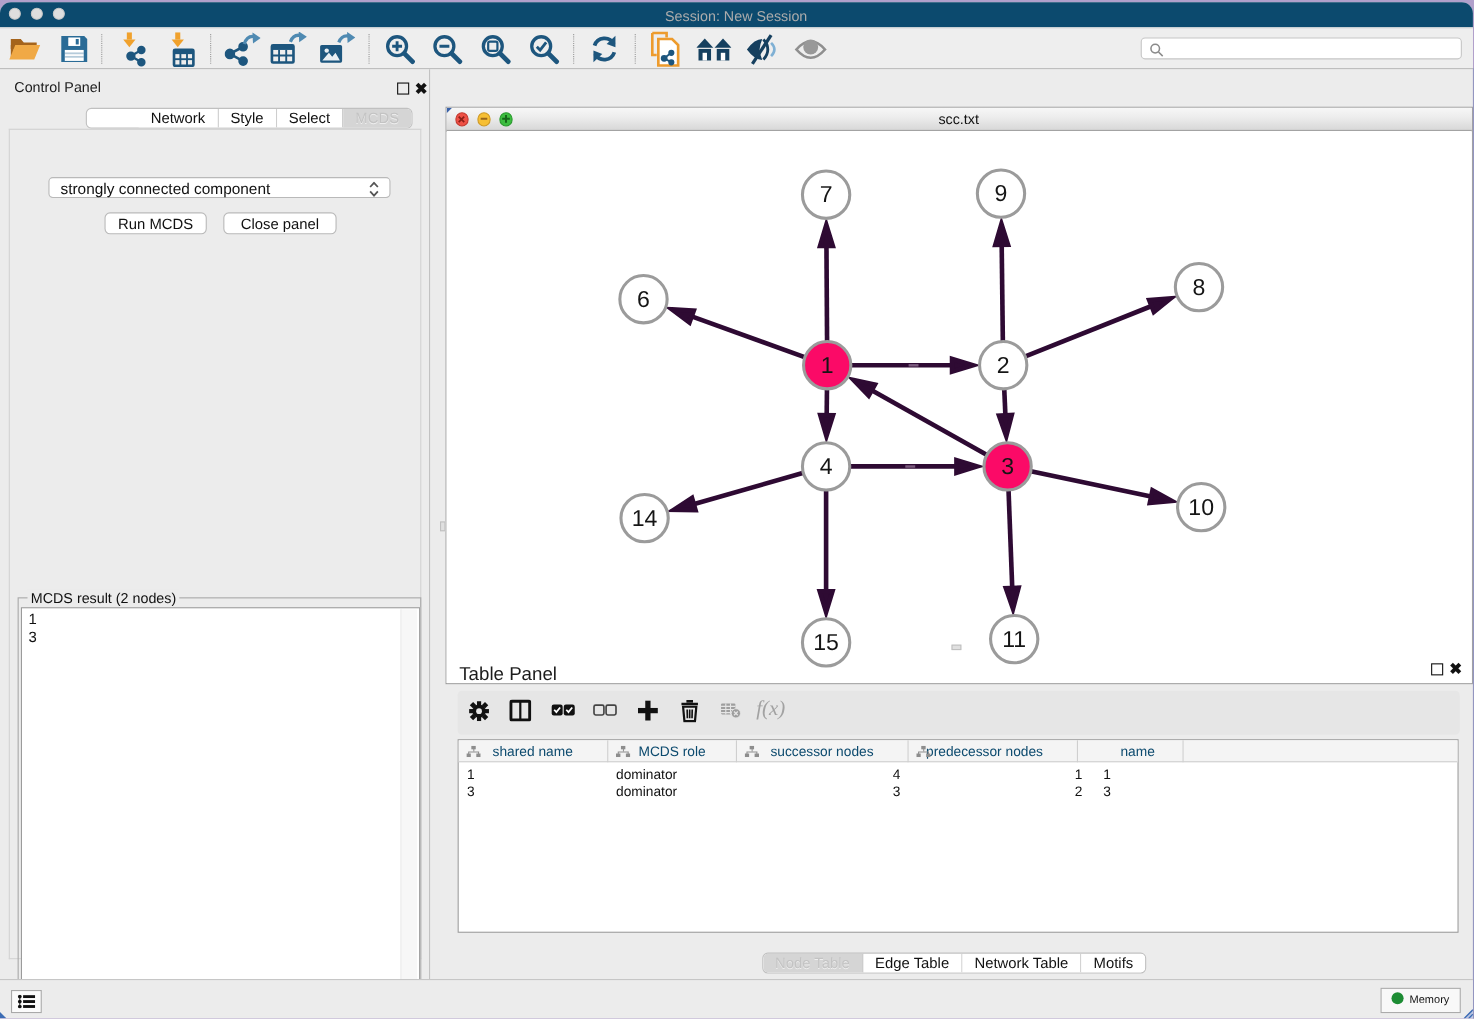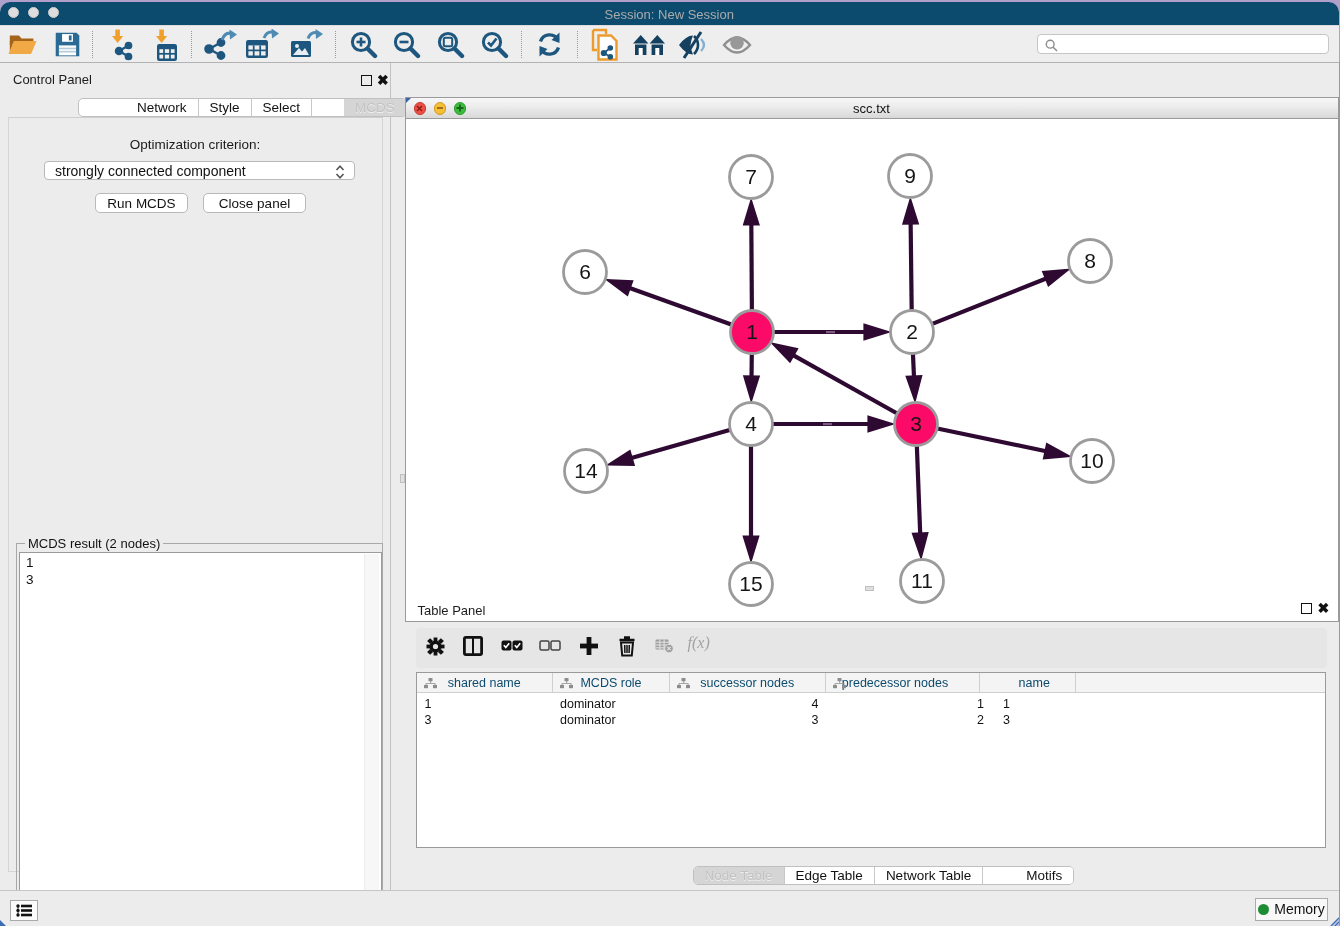--- a/index.html
+++ b/index.html
@@ -15,49 +15,49 @@
 #search { position:absolute; left:1037px; top:8px; width:291.5px; height:20px; background:#fff; border:1px solid #c6c6c6; border-radius:4px; }
 #mainarea { position:absolute; left:0; top:61px; width:100%; height:827px; background:#ececec; }
 #statusbar { position:absolute; left:0; top:888px; width:100%; height:34px; background:#ececec; border-top:1px solid #c6c6c6; }
 
 #cpanel { position:absolute; left:0; top:0; width:391px; height:827px; border-right:1px solid #c2c2c2; }
 #cpanel .hdr { position:absolute; left:13px; top:9px; font-size:13px; color:#1c1c1c; }
 .winbtn-sq { position:absolute; width:11px; height:11px; border:1.5px solid #111; }
 .winbtn-x { position:absolute; font-size:14px; font-weight:bold; color:#111; line-height:12px; }
 .tabrow { position:absolute; display:flex; height:19px; border:1px solid #c0c0c0; border-radius:5px; overflow:hidden; background:#fff; }
 .tabrow .tab { font-size:13.5px; font-weight:500; color:#111; padding:1px 11px 0 11px; background:#fff; border-right:1px solid #c9c9c9; white-space:nowrap; }
-.tabrow .tab:last-child { border-right:none;margin-left:32px; }
+.tabrow .tab:last-child { border-right:none; }
 .tabrow .tab.sel { background:#d5d5d5; color:#c3c3c3; text-shadow:0 1px 0 #efefef; }
 #cpcontent { position:absolute; left:8px; top:54px; width:375px; height:755px; background:#ececec; border:1px solid #d4d4d4; border-top:1px solid #cfcfcf; }
 #optlabel { position:absolute; left:0; width:100%; top:74px; text-align:center; font-size:13.5px; color:#1a1a1a; }
 #dropdown { position:absolute; left:44px; top:98px; width:311px; height:19px; background:#fff; border:1px solid #b9b9b9; border-radius:4px; font-size:14px; color:#111; line-height:19px; padding-left:10px; }
 .btn { position:absolute; height:20px; background:#fff; border:1px solid #b9b9b9; border-radius:5px; font-size:13.5px; color:#111; text-align:center; line-height:19px; }
 #mcdsfield { position:absolute; left:16px; top:429px; width:367px; height:376px;margin-top:44px; }
 #mcdsfield .legend { position:absolute; left:9px; top:0; background:#ececec; padding:0 3px; font-size:13px; color:#111; z-index:2; }
 #mcdsfield .fbox { position:absolute; left:0; top:7px; width:100%; height:369px; border:1px solid #a9a9a9; }
 #mcdsfield .inner { position:absolute; left:3px; top:16px; width:363px; height:358px; background:#fff; border:1px solid #9b9b9b; font-size:13.5px; color:#111; line-height:16.5px; padding:2px 0 0 6px; }
 #mcdsfield .sbar { position:absolute; right:4px; top:18px; width:15px; height:354px; background:#f7f7f7; border-left:1px solid #ececec; }
 
 #netframe { position:absolute; left:404.5px; top:1.5px; width:934px; height:525px; border:1px solid #9a9a9a; background:#fff;margin-top:32px; }
 #nettitle { position:absolute; left:0; top:0; width:100%; height:21px; background:linear-gradient(#f7f7f7,#ececec 45%,#d8d8d8); border-bottom:1px solid #9a9a9a; }
 #nettitle .t { position:absolute; left:0; right:0; top:3px; text-align:center; font-size:13px; color:#111; }
 .ntl { position:absolute; top:4.5px; width:12.5px; height:12.5px; border-radius:50%; display:flex; align-items:center; justify-content:center; }
 #netcanvas { position:absolute; left:0; top:22px; width:932px; height:501px; background:#fff; overflow:hidden; }
 
 #tpanel { position:absolute; left:404.5px; top:531px; width:934px; height:296px; }
-#tpanel .hdr { position:absolute; left:13px; top:9px; font-size:13px; color:#1c1c1c; }
+#tpanel .hdr { position:absolute; left:13px; top:9px; font-size:17px; color:#1c1c1c; }
 #tptoolbar { position:absolute; left:11px; top:34px; width:911px; height:40px; background:#e6e6e6; border-radius:4px; }
 #tptable { position:absolute; left:11px; top:78px; width:910px; height:176px; background:#fff; border:1px solid #9a9a9a; }
 #tptabs { position:absolute; left:288px; top:272px; }
 #tptabs .tab { padding:1px 11px 0 11px; }
 
 .thead { position:absolute; left:0; top:0; height:20px; background:#f4f4f4; border-bottom:1px solid #cfcfcf; font-size:12.5px; color:#0c4a6e; }
 .thcell { position:absolute; top:0; height:20px; border-right:1px solid #cfcfcf; text-align:center; line-height:20px; }
 .trow { position:absolute; font-size:12.5px; color:#111; height:16px; line-height:16px; }
-#membtn { position:absolute; left:1255px; top:7px; width:73px; height:23px; background:#f8f8f8; border:1px solid #ababab; font-size:14px; color:#111; text-align:center; line-height:21px; }
+#membtn { position:absolute; left:1255px; top:7px; width:73px; height:23px; background:#f8f8f8; border:1px solid #ababab; font-size:10px; color:#111; text-align:center; line-height:21px; }
 #listbtn { position:absolute; left:10px; top:9px; width:28px; height:21px; background:#fbfbfb; border:1px solid #a9a9a9; display:flex; align-items:center; justify-content:center; }
 </style>
 </head>
 <body>
 <div id="win">
   <div id="titlebar">
     <div class="tl" style="left:8px;"></div>
     <div class="tl" style="left:28px;"></div>
     <div class="tl" style="left:48px;"></div>
     <div class="title">Session: New Session</div>
@@ -200,21 +200,20 @@
       <div class="hdr">Control Panel</div>
       <div class="winbtn-sq" style="left:361px; top:12px;"></div>
       <div class="winbtn-x" style="left:377px; top:11px;">✖</div>
       <div class="tabrow" style="left:78px; top:34.5px;padding-left:47px;">
         <div class="tab">Network</div>
         <div class="tab">Style</div>
         <div class="tab">Select</div>
         <div class="tab sel">MCDS</div>
       </div>
       <div id="cpcontent"></div>
-      <div id="optlabel">Optimization criterion:</div>
       <div id="dropdown">strongly connected component
         <svg width="10" height="14" style="position:absolute;right:9px;top:3px;" viewBox="0 0 10 14">
           <path d="M1.5 5 L5 1.2 L8.5 5" fill="none" stroke="#555" stroke-width="1.6"></path>
           <path d="M1.5 9 L5 12.8 L8.5 9" fill="none" stroke="#555" stroke-width="1.6"></path>
         </svg>
       </div>
       <div class="btn" style="left:95px; top:130px; width:93px;">Run MCDS</div>
       <div class="btn" style="left:203px; top:130px; width:103px;">Close panel</div>
       <div id="mcdsfield">
         <div class="legend">MCDS result (2 nodes)</div>
@@ -357,21 +356,21 @@
           <g stroke="#e6e6e6" stroke-width="1">
             <line x1="0.5" y1="3.2" x2="13.5" y2="3.2"></line>
             <line x1="0.5" y1="6" x2="13.5" y2="6"></line>
             <line x1="0.5" y1="8.8" x2="13.5" y2="8.8"></line>
             <line x1="4.8" y1="0.5" x2="4.8" y2="10.5"></line>
             <line x1="9.1" y1="0.5" x2="9.1" y2="10.5"></line>
           </g>
           <circle cx="14" cy="9.5" r="4.2" fill="#9e9e9e" stroke="#e6e6e6" stroke-width="0.8"></circle>
           <path d="M12.3 7.8 L15.7 11.2 M15.7 7.8 L12.3 11.2" stroke="#e6e6e6" stroke-width="1.2"></path>
         </svg>
-        <div class="abs" style="left:272px;top:6px;font-family:'Liberation Serif',serif;font-style:italic;font-size:16px;color:#a2a2a2;">f(x)</div>
+        <div class="abs" style="left:272px;top:6px;font-family:'Liberation Serif',serif;font-style:italic;font-size:19px;color:#a2a2a2;">f(x)</div>
       </div>
       <div id="tptable">
         <div class="thead" style="width:908px;">
           <div class="thcell" style="left:0; width:136.5px;">shared name</div>
           <div class="thcell" style="left:136.5px; width:117px;">MCDS role</div>
           <div class="thcell" style="left:253.5px; width:155.5px;">successor nodes</div>
           <div class="thcell" style="left:395px; width:168px;">predecessor nodes</div>
           <div class="thcell" style="left:577px; width:82.5px;">name</div>
           <svg class="abs hicon" style="left:7px;top:5px;" width="13" height="11" viewBox="0 0 13 11">
               <g fill="#8d8d8d">

